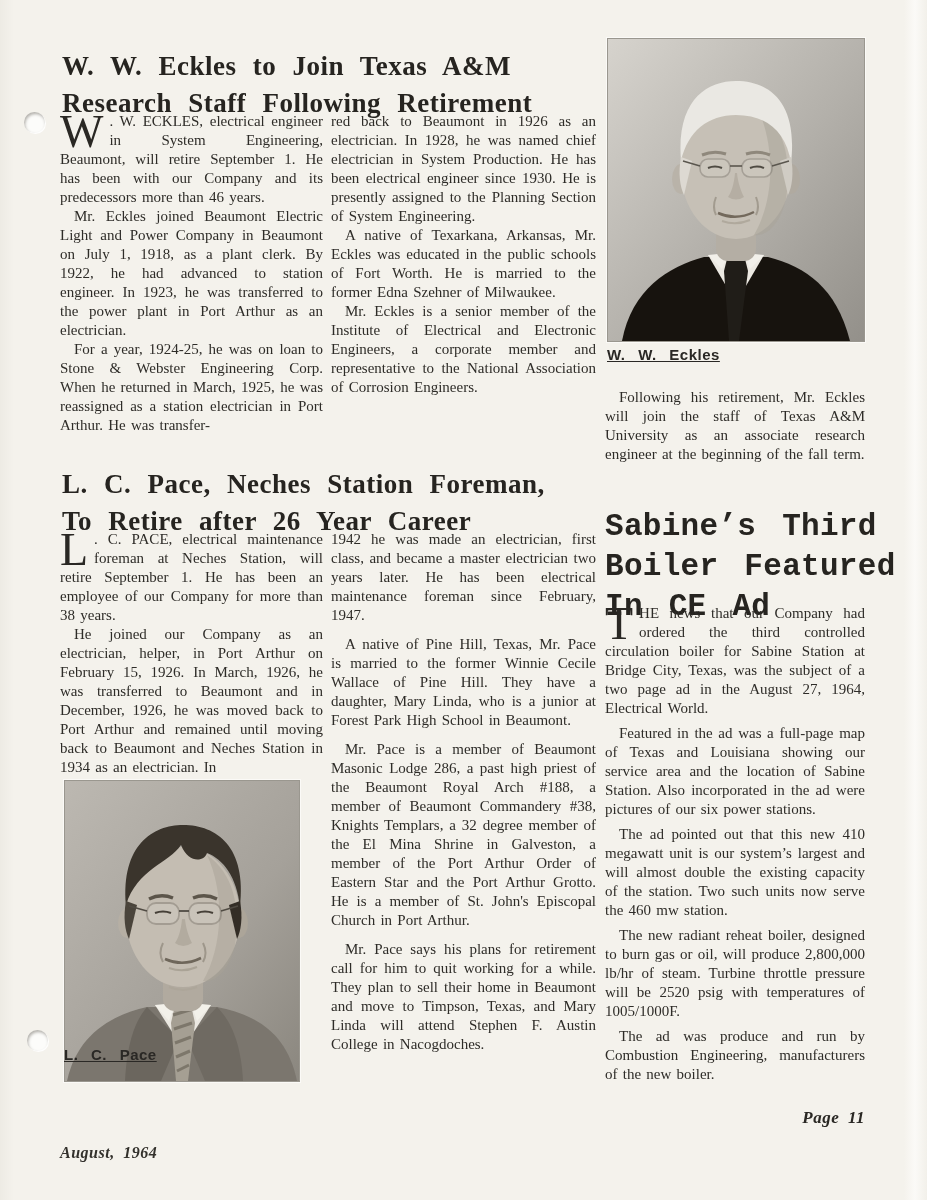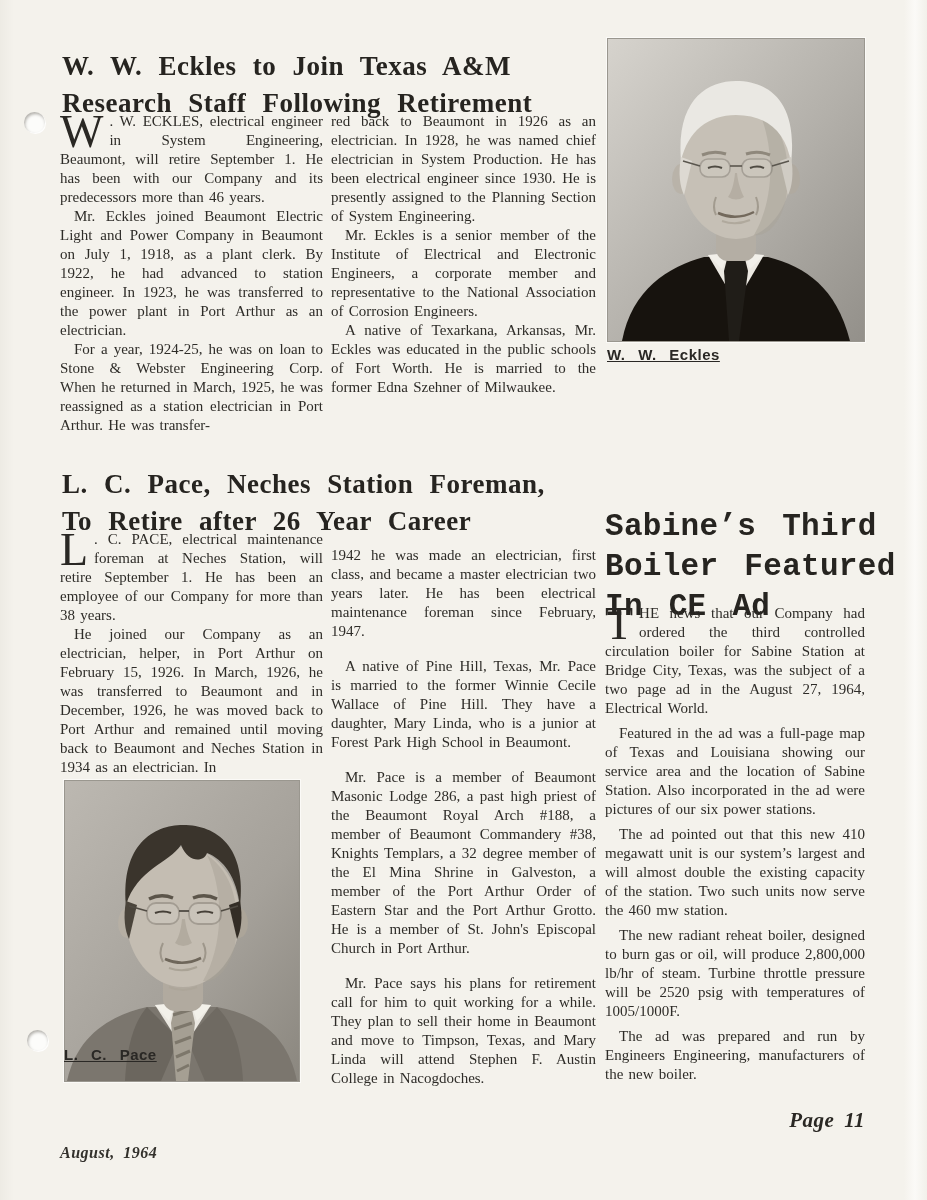--- a/index.html
+++ b/index.html
@@ -30,21 +30,21 @@
   .headline .hl-line{display:block;}
   .col{position:absolute;}
   .para{
     margin:0;
     font-size:15px;line-height:19px;
     text-align:justify;
     text-indent:14px;
     word-spacing:1.5px;
   }
   .para.no-indent{text-indent:0;}
-  .gap .para{margin-bottom:10px;margin-top:16px;}
+  .gap .para{margin-bottom:10px;}
   .gap-sm .para{margin-bottom:6px;}
   .dropcap{
     float:left;
     font-size:46px;line-height:36px;
     padding:2px 6px 0 0;
     font-weight:normal;color:#2a2824;
   }
   .photo-frame{
     position:absolute;
     border:1px solid #9a978f;
@@ -67,21 +67,21 @@
     letter-spacing:.3px;word-spacing:7px;
   }
   .a3-headline .hl-line{display:block;white-space:nowrap;}
   .footer-left{
     position:absolute;left:60px;top:1112px;
     font-style:italic;font-weight:bold;font-size:16px;color:#33312c;
     letter-spacing:.5px;word-spacing:4px;margin-top:32px;
   }
   .footer-right{
     position:absolute;right:62px;top:1108px;
-    font-style:italic;font-weight:bold;font-size:21px;color:#2a2824;
+    font-style:italic;font-weight:bold;font-size:17px;color:#2a2824;
     letter-spacing:.5px;word-spacing:4px;
   }
 </style>
 </head>
 <body>
 
 <div class="page">
 
   <div class="punch" style="left:24px;top:112px;"></div>
   <div class="punch" style="left:27px;top:1030px;"></div>
@@ -95,22 +95,22 @@
     <p class="para no-indent">
       <span class="dropcap">W</span>
       <span>. W. ECKLES, electrical engineer in System Engineering, Beaumont, will retire September 1. He has been with our Company and its predecessors more than 46 years.</span>
     </p>
     <p class="para">Mr. Eckles joined Beaumont Electric Light and Power Company in Beaumont on July 1, 1918, as a plant clerk. By 1922, he had advanced to station engineer. In 1923, he was transferred to the power plant in Port Arthur as an electrician.</p>
     <p class="para">For a year, 1924-25, he was on loan to Stone &amp; Webster Engineering Corp. When he returned in March, 1925, he was reassigned as a station electrician in Port Arthur. He was transfer-</p>
   </div>
 
   <div class="col" style="left:331px;top:112px;width:265px;">
     <p class="para no-indent">red back to Beaumont in 1926 as an electrician. In 1928, he was named chief electrician in System Production. He has been electrical engineer since 1930. He is presently assigned to the Planning Section of System Engineering.</p>
+    <p class="para">A native of Texarkana, Arkansas, Mr. Eckles was educated in the public schools of Fort Worth. He is married to the former Edna Szehner of Milwaukee.</p>
     <p class="para">Mr. Eckles is a senior member of the Institute of Electrical and Electronic Engineers, a corporate member and representative to the National Association of Corrosion Engineers.</p>
-    <p class="para">A native of Texarkana, Arkansas, Mr. Eckles was educated in the public schools of Fort Worth. He is married to the former Edna Szehner of Milwaukee.</p>
   </div>
 
   <div class="photo-frame" style="left:607px;top:38px;width:256px;height:302px;">
     <svg width="256" height="302" viewBox="0 0 256 302">
       <defs>
         <linearGradient id="bg1" x1="0" y1="0" x2="1" y2="1">
           <stop offset="0" stop-color="#d6d3cd"></stop>
           <stop offset=".55" stop-color="#b3b0aa"></stop>
           <stop offset="1" stop-color="#93908a"></stop>
         </linearGradient>
@@ -154,20 +154,23 @@
 
       <path d="M108 158 Q104 168 108 176" stroke="#a29b8f" stroke-width="2" fill="none"></path>
       <path d="M148 158 Q152 168 148 176" stroke="#a29b8f" stroke-width="2" fill="none"></path>
 
       <path d="M110 174 Q128 182 146 173" stroke="#73695c" stroke-width="2.5" fill="none"></path>
       <path d="M114 182 Q128 187 142 181" stroke="#b0a99d" stroke-width="2" fill="none"></path>
     </svg>
   </div>
   <div class="caption" style="left:607px;top:346px;width:256px;">W. W. Eckles</div>
 
+  <div class="col" style="left:605px;top:388px;width:260px;">
+    <p class="para">Following his retirement, Mr. Eckles will join the staff of Texas A&amp;M University as an associate research engineer at the beginning of the fall term.</p>
+  </div>
 
   <h1 class="headline" style="left:62px;top:448px;">
     <span class="hl-line">L. C. Pace, Neches Station Foreman,</span>
     <span class="hl-line">To Retire after 26 Year Career</span>
   </h1>
 
   <div class="col" style="left:60px;top:530px;width:263px;">
     <p class="para no-indent">
       <span class="dropcap">L</span>
       <span>. C. PACE, electrical maintenance foreman at Neches Station, will retire September 1. He has been an employee of our Company for more than 38 years.</span>
@@ -248,19 +251,19 @@
   </h1>
 
   <div class="col gap-sm" style="left:605px;top:604px;width:260px;">
     <p class="para no-indent">
       <span class="dropcap">T</span>
       <span>HE news that our Company had ordered the third controlled circulation boiler for Sabine Station at Bridge City, Texas, was the subject of a two page ad in the August 27, 1964, Electrical World.</span>
     </p>
     <p class="para">Featured in the ad was a full-page map of Texas and Louisiana showing our service area and the location of Sabine Station. Also incorporated in the ad were pictures of our six power stations.</p>
     <p class="para">The ad pointed out that this new 410 megawatt unit is our system’s largest and will almost double the existing capacity of the station. Two such units now serve the 460 mw station.</p>
     <p class="para">The new radiant reheat boiler, designed to burn gas or oil, will produce 2,800,000 lb/hr of steam. Turbine throttle pressure will be 2520 psig with temperatures of 1005/1000F.</p>
-    <p class="para">The ad was prepared and run by Engineers Engineering, manufacturers of the new boiler.</p>
+    <p class="para">The ad was produce and run by Combustion Engineering, manufacturers of the new boiler.</p>
   </div>
 
   <div class="footer-left">August, 1964</div>
   <div class="footer-right">Page 11</div>
 
 </div>
 
 </body></html>

